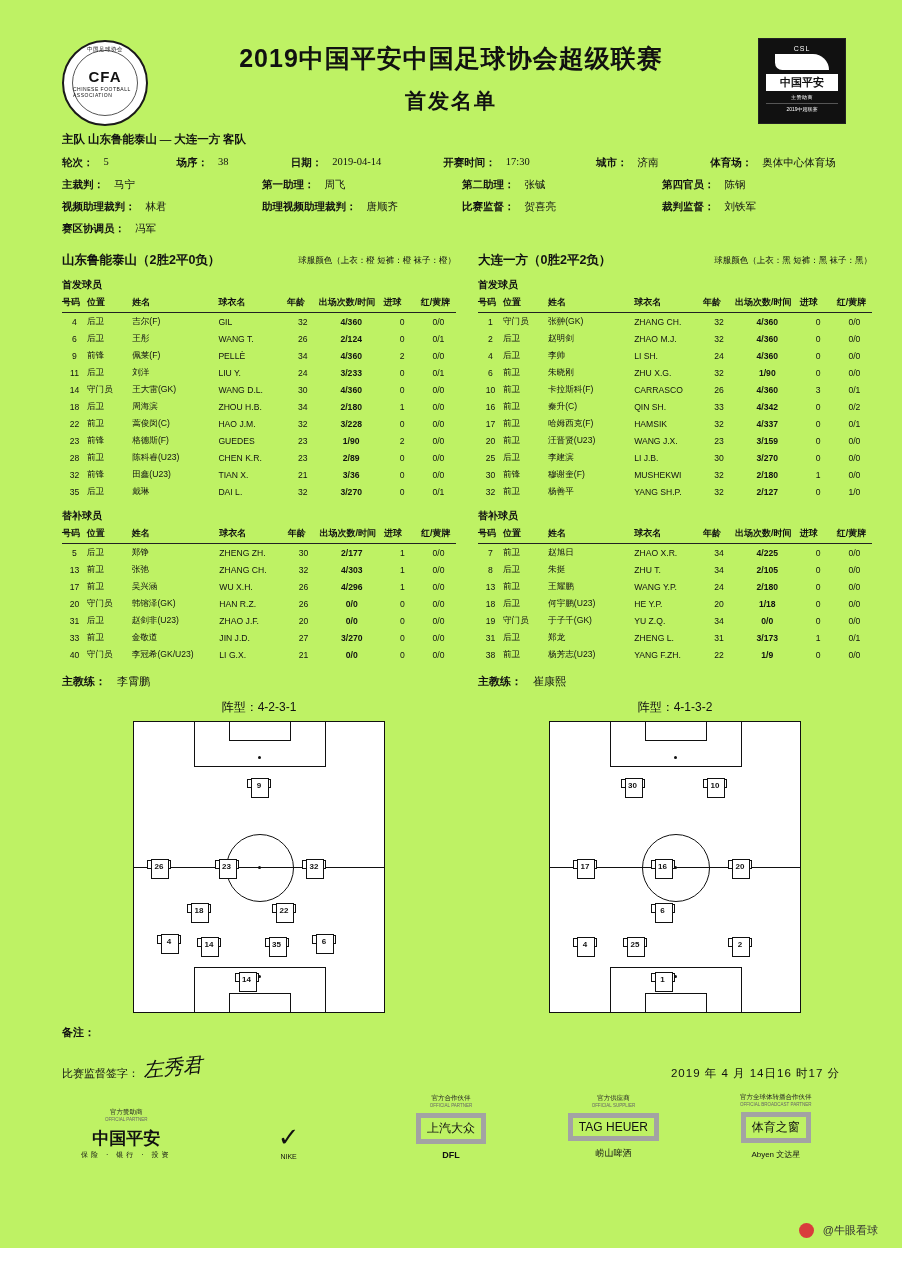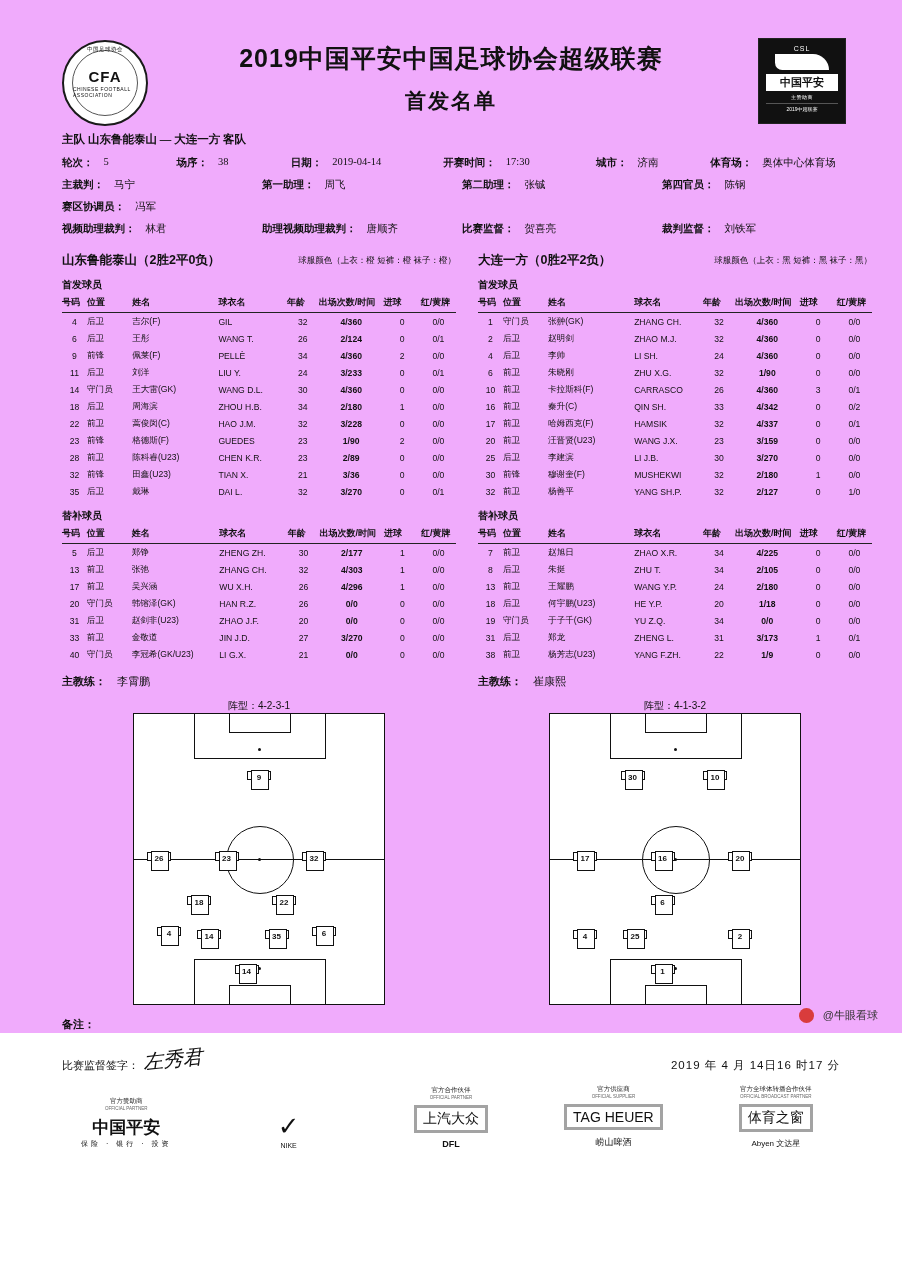--- a/index.html
+++ b/index.html
@@ -1,17 +1,17 @@
 <!DOCTYPE html>
 <html><head>
 <meta charset="utf-8">
 <style>
   html,body{margin:0;padding:0;background:#ffffff;}
   body{width:902px;height:1280px;font-family:"Liberation Sans","DejaVu Sans",sans-serif;color:#111;position:relative;overflow:hidden;}
-  .page{position:relative;width:902px;height:1033px;background:#f0abfc;}
+  .page{position:relative;width:902px;height:1248px;background:#bef264;}
 
   
   .header{position:relative;height:128px;}
   .cfa-logo{position:absolute;left:62px;top:40px;width:82px;height:82px;border-radius:50%;border:2px solid #1a1a1a;
             display:flex;align-items:center;justify-content:center;flex-direction:column;background:#fff;}
   .cfa-logo .ring{width:64px;height:64px;border-radius:50%;border:1px solid #555;display:flex;align-items:center;justify-content:center;flex-direction:column;}
   .cfa-logo .cfa-text{font-size:15px;font-weight:bold;letter-spacing:1px;}
   .cfa-logo .cfa-sub{font-size:5px;letter-spacing:.5px;margin-top:1px;}
   .cfa-logo .cfa-top{position:absolute;top:4px;font-size:5.5px;letter-spacing:.5px;}
   .title-block{text-align:center;padding-top:42px;}
@@ -57,21 +57,21 @@
   .col-apps{width:66px;text-align:center;font-weight:bold;}
   .col-goal{width:40px;text-align:center;}
   .col-card{width:36px;text-align:center;}
   .coach{font-size:11px;font-weight:bold;margin-top:11px;}
   .coach .cv{font-weight:normal;margin-left:8px;}
 
   
   .pitches{display:flex;padding:10px 30px 0 62px;}
   .pitch-wrap{width:400px;text-align:center;}
   .pitch-wrap.right{margin-left:22px;}
-  .form-lbl{font-size:10px;}
+  .form-lbl{font-size:12px;margin-bottom:5px;}
   .pitch{position:relative;width:250px;height:290px;border:1px solid #111;margin:0 auto;background:#fff;}
   .pitch .halfline{position:absolute;left:0;right:0;top:50%;height:1px;background:#111;}
   .pitch .circle{position:absolute;left:50%;top:50%;width:66px;height:66px;margin-left:-33px;margin-top:-33px;border:1px solid #111;border-radius:50%;}
   .pitch .spot{position:absolute;left:50%;top:50%;width:3px;height:3px;margin:-1.5px 0 0 -1.5px;border-radius:50%;background:#111;}
   .pitch .box-top{position:absolute;left:50%;top:0;width:130px;height:44px;margin-left:-65px;border:1px solid #111;border-top:none;}
   .pitch .sbox-top{position:absolute;left:50%;top:0;width:60px;height:18px;margin-left:-30px;border:1px solid #111;border-top:none;}
   .pitch .box-bot{position:absolute;left:50%;bottom:0;width:130px;height:44px;margin-left:-65px;border:1px solid #111;border-bottom:none;}
   .pitch .sbox-bot{position:absolute;left:50%;bottom:0;width:60px;height:18px;margin-left:-30px;border:1px solid #111;border-bottom:none;}
   .pitch .dot-top{position:absolute;left:50%;top:34px;width:3px;height:3px;margin-left:-1.5px;border-radius:50%;background:#111;}
   .pitch .dot-bot{position:absolute;left:50%;bottom:34px;width:3px;height:3px;margin-left:-1.5px;border-radius:50%;background:#111;}
@@ -86,21 +86,21 @@
   .sign-row{display:flex;align-items:flex-end;padding:14px 62px 0 62px;font-size:11px;}
   .sign-lbl{font-weight:normal;}
   .sign-val{font-family:"Liberation Serif",serif;font-style:italic;font-size:20px;margin-left:4px;transform:rotate(-6deg);}
   .date-row{margin-left:auto;font-size:11.5px;letter-spacing:1px;}
   .sponsors{display:flex;align-items:flex-end;padding:12px 50px 0 50px;gap:10px;}
   .sp{flex:1;text-align:center;font-size:7px;}
   .sp .cap{font-size:6.5px;color:#222;margin-bottom:5px;white-space:nowrap;}
   .sp .cap small{display:block;font-size:4.5px;color:#666;}
   .pa-foot{font-size:17px;font-weight:bold;}
   .nike{font-size:26px;font-weight:bold;}
-  .logo-chip{display:inline-block;border:3px solid #a3a3a3;padding:2px 6px;font-size:14px;}
+  .logo-chip{display:inline-block;border:5px solid #a3a3a3;padding:2px 6px;font-size:12px;}
   .wb{position:absolute;right:24px;bottom:10px;display:flex;align-items:center;gap:9px;font-size:11px;color:#333;}
   .wb .wbicon{width:15px;height:15px;border-radius:50%;background:#d93c3c;}
 </style>
 </head>
 <body>
 
 <div class="page">
 
   <div class="header">
     <div class="cfa-logo">
@@ -163,41 +163,41 @@
       <div class="cell" style="width:200px">
           <span class="lbl">第二助理：</span>
           <span class="val">张铖</span>
         </div>
       <div class="cell">
           <span class="lbl">第四官员：</span>
           <span class="val">陈钢</span>
         </div>
     </div>
     <div class="info-row">
+      <div class="cell" style="width:200px">
+          <span class="lbl">视频助理裁判：</span>
+          <span class="val">林君</span>
+        </div>
+      <div class="cell" style="width:200px">
+          <span class="lbl">助理视频助理裁判：</span>
+          <span class="val">唐顺齐</span>
+        </div>
+      <div class="cell" style="width:200px">
+          <span class="lbl">比赛监督：</span>
+          <span class="val">贺喜亮</span>
+        </div>
+      <div class="cell">
+          <span class="lbl">裁判监督：</span>
+          <span class="val">刘铁军</span>
+        </div>
+    </div>
+    <div class="info-row">
       <div class="cell">
           <span class="lbl">赛区协调员：</span>
           <span class="val">冯军</span>
-        </div>
-    </div>
-    <div class="info-row">
-      <div class="cell" style="width:200px">
-          <span class="lbl">视频助理裁判：</span>
-          <span class="val">林君</span>
-        </div>
-      <div class="cell" style="width:200px">
-          <span class="lbl">助理视频助理裁判：</span>
-          <span class="val">唐顺齐</span>
-        </div>
-      <div class="cell" style="width:200px">
-          <span class="lbl">比赛监督：</span>
-          <span class="val">贺喜亮</span>
-        </div>
-      <div class="cell">
-          <span class="lbl">裁判监督：</span>
-          <span class="val">刘铁军</span>
         </div>
     </div>
   </div>
 
   <div class="teams">
 
     <div class="tcol">
       <div class="tname">山东鲁能泰山（2胜2平0负）</div>
       <div class="tkit">球服颜色（上衣：橙 短裤：橙 袜子：橙）</div>
       <div class="section-label">首发球员</div>

